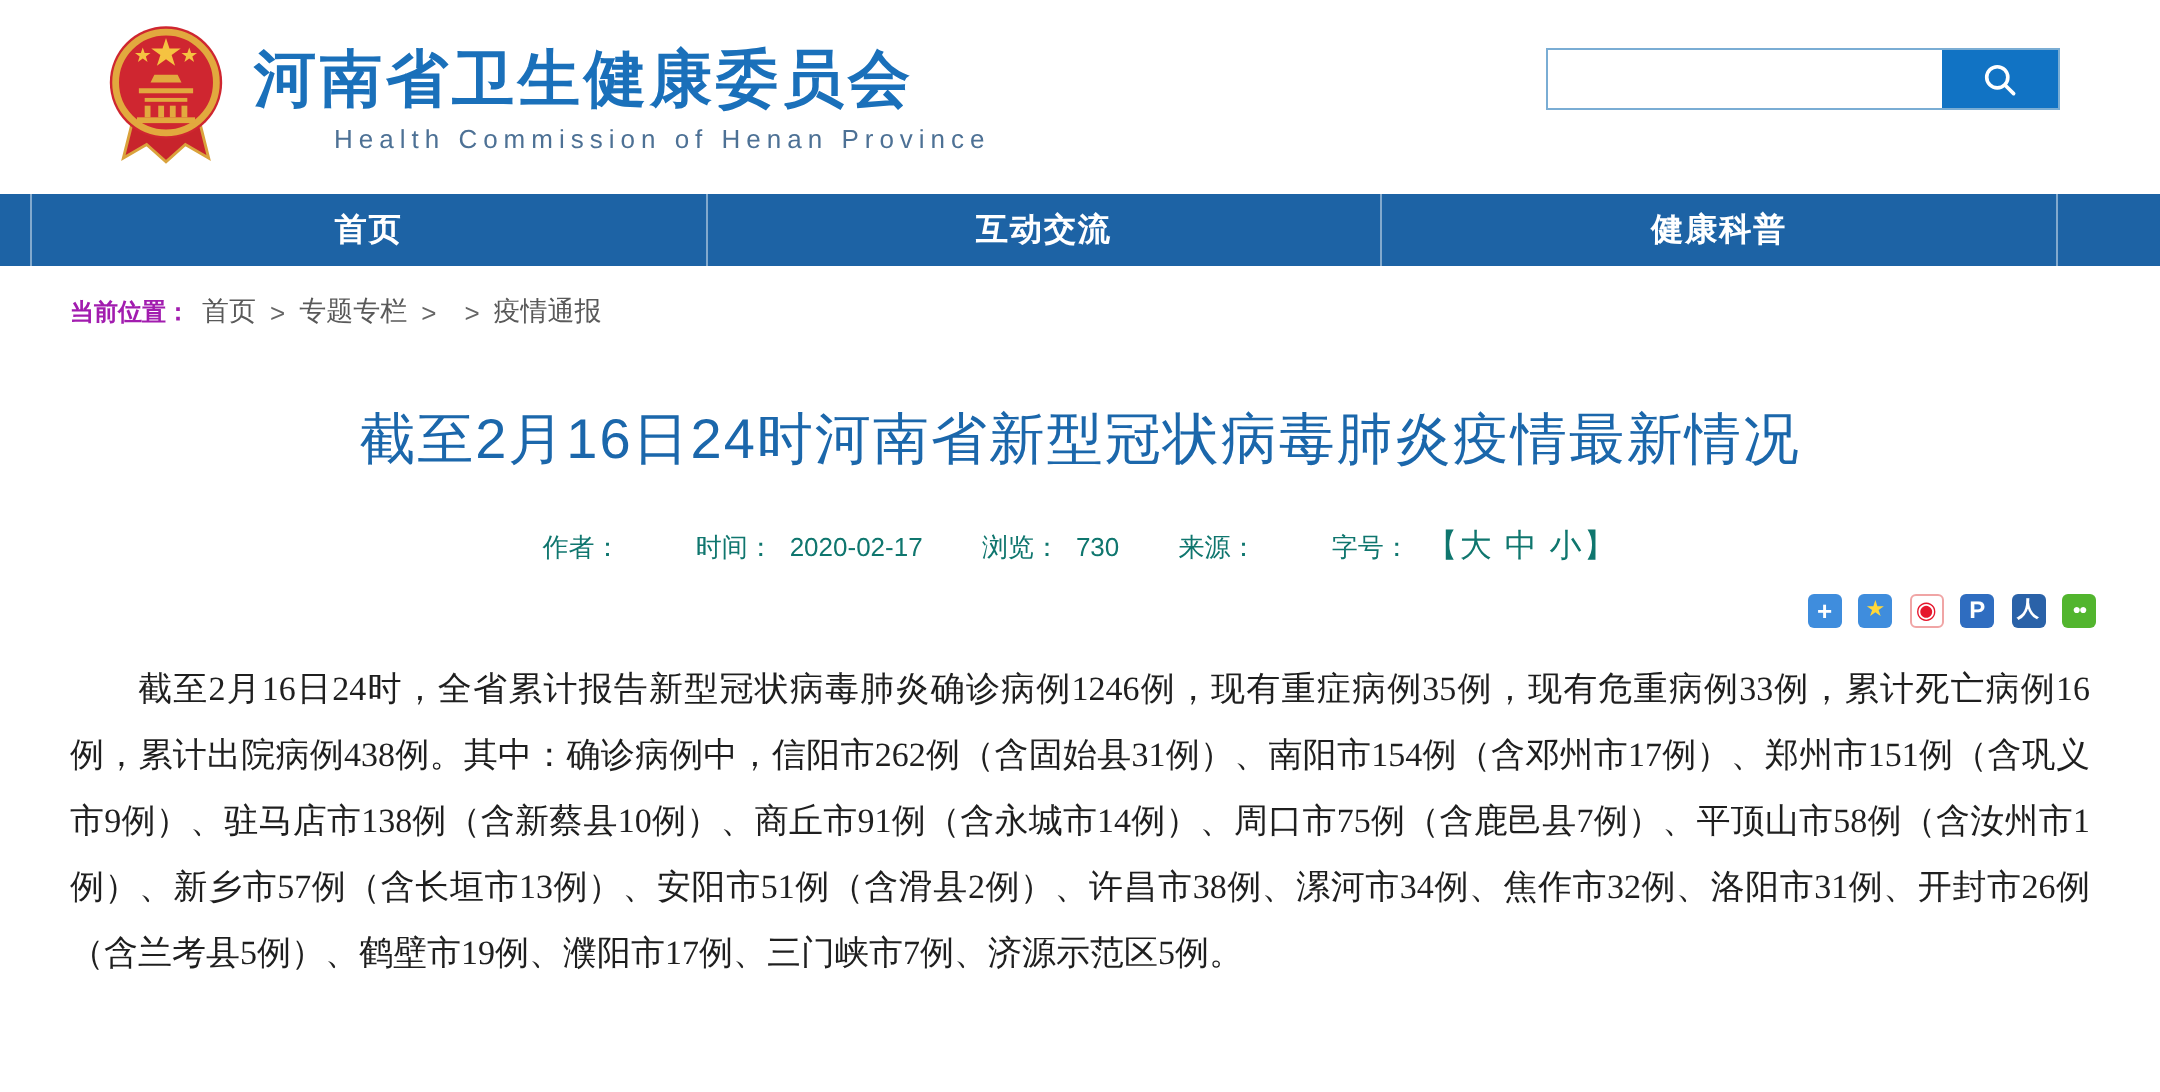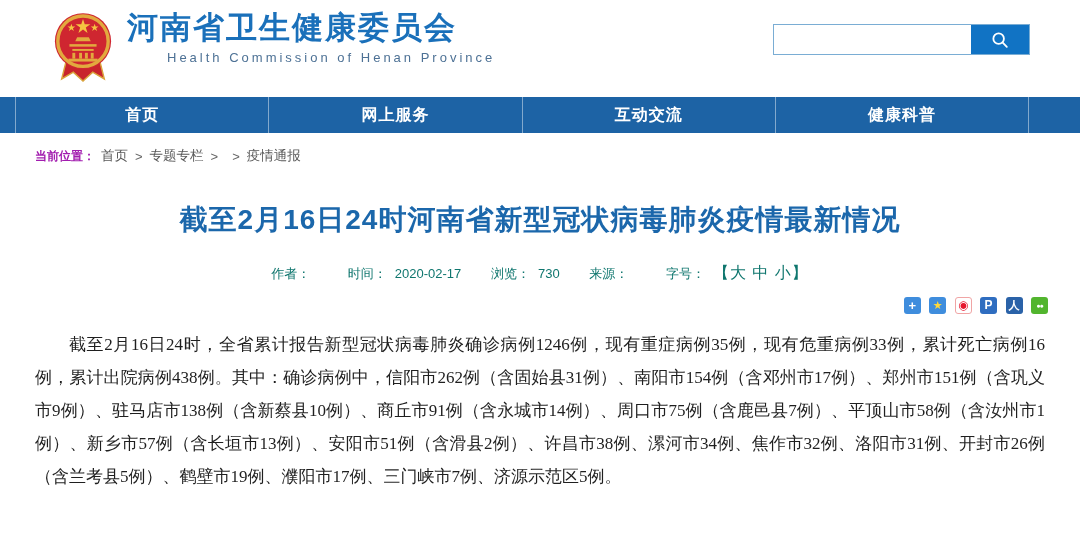--- a/index.html
+++ b/index.html
@@ -7,21 +7,21 @@
   body {
     font-family: "Liberation Sans", "DejaVu Sans", sans-serif;
     background: #ffffff;
     overflow: hidden;
     position: relative;
   }
 
   
   .header { height: 97px; position: relative; background: #ffffff; }
   .logo { position: absolute; left: 52px; top: 11px; width: 62px; height: 74px; }
-  .titles { position: absolute; left: 127px; top: 10px; }
+  .titles { position: absolute; left: 127px; top: 22px; }
   .site-title {
     font-size: 31px; font-weight: bold; color: #1a70ba;
     letter-spacing: 2px; line-height: 36px;
   }
   .site-subtitle {
     font-size: 13px; color: #4d7195; letter-spacing: 3px; margin-top: 4px; margin-left: 40px;
   }
   .search-box {
     position: absolute; left: 773px; top: 24px; width: 257px; height: 31px;
     display: flex; border: 1px solid #7aadd4; background: #ffffff;
@@ -55,21 +55,21 @@
     padding: 14px 0 10px 35px; font-size: 13px; color: #666;
     display: flex; align-items: center;
   }
   .bc-label { font-weight: bold; color: #a21caf; font-size: 12px; margin-right: 6px; }
   .bc-item { color: #595959; font-size: 13.5px; text-decoration: none; cursor: pointer; }
   .bc-sep { margin: 0 7px; color: #666; }
 
   
   .article-title {
     margin-top: 26px; text-align: center;
-    color: #1b67ab; font-size: 28px; font-weight: bold; letter-spacing: 1px;
+    color: #1b67ab; font-size: 28px; font-weight: normal; letter-spacing: 1px;
   }
   .meta {
     margin-top: 24px; text-align: center; font-size: 13px; color: #0f766e;
   }
   .meta span { margin: 0 4px; }
   .meta .gap { margin-right: 14px; }
   .meta .size-value { font-size: 16px; letter-spacing: 1px; }
 
   .share-row {
     margin: 13px 32px 0 0; text-align: right; height: 17px; line-height: 17px;
@@ -123,21 +123,20 @@
         <line x1="14" y1="14" x2="18.5" y2="18.5" stroke="#ffffff" stroke-width="2" stroke-linecap="round"></line>
       </svg>
     </button>
   </div>
 </div>
 
 <div class="nav">
   <div class="nav-edge"></div>
   <div class="nav-cells">
     <div class="nav-cell">首页</div>
-    <div class="nav-cell">网上服务</div>
     <div class="nav-cell">互动交流</div>
     <div class="nav-cell">健康科普</div>
   </div>
   <div class="nav-rest"></div>
 </div>
 
 <div class="breadcrumb">
   <span class="bc-label">当前位置：</span>
   <a class="bc-item">首页</a>
   <span class="bc-sep">&gt;</span>

